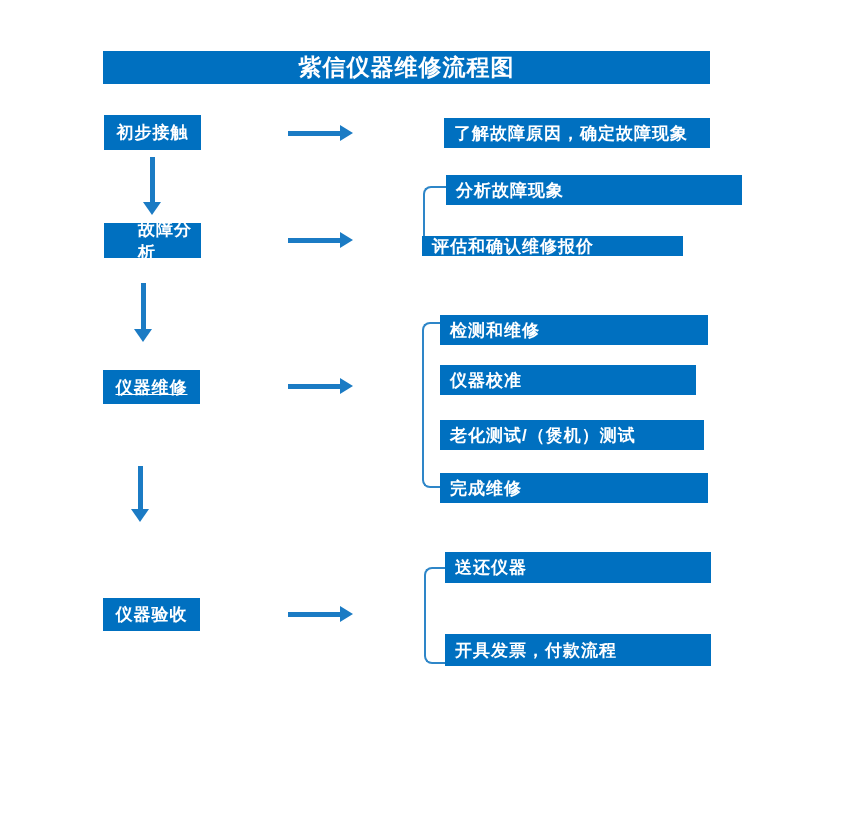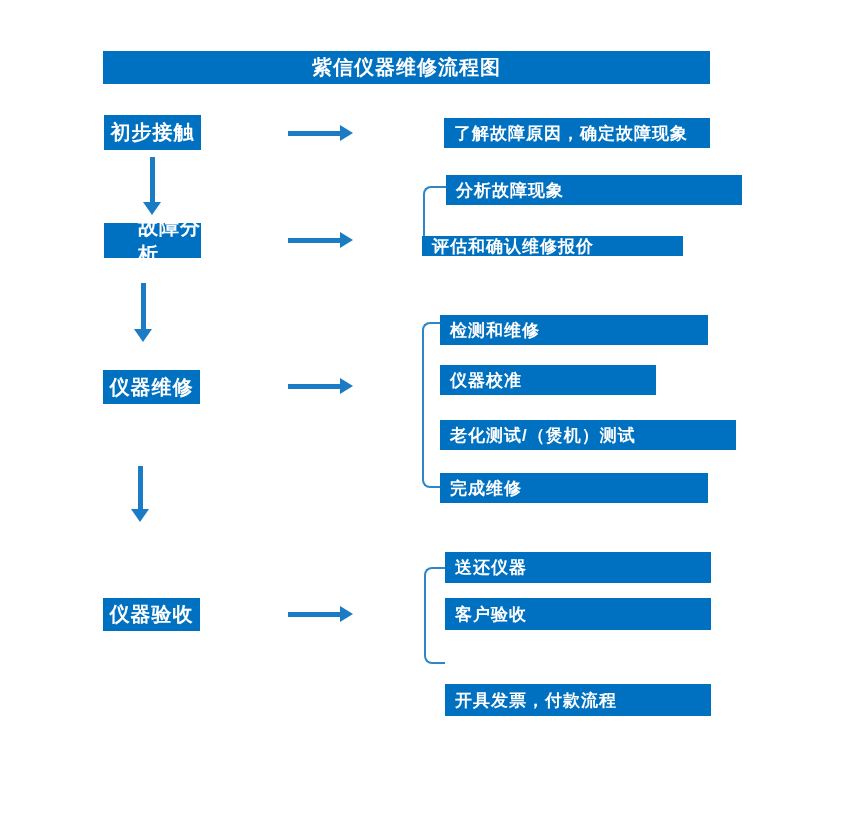--- a/index.html
+++ b/index.html
@@ -18,30 +18,30 @@
     height: 813px;
     background: var(--bg);
     overflow: hidden;
   }
   .title-bar {
     position: absolute;
     left: 103px; top: 51px;
     width: 607px; height: 33px;
     background: var(--box);
     color: var(--txt);
-    font-size: 20px; font-weight: bold;
+    font-size: 23px; font-weight: bold;
     display: flex; align-items: center; justify-content: center;
     letter-spacing: 1px;
   }
   .step {
     position: absolute;
     width: 97px; height: 35px;
     background: var(--box);
     color: var(--txt);
-    font-size: 20px; font-weight: bold;
+    font-size: 17px; font-weight: bold;
     display: flex; align-items: center; justify-content: center;
     letter-spacing: 1px;
   }
   .detail {
     position: absolute;
     background: var(--box);
     color: var(--txt);
     font-size: 17px; font-weight: bold;
     display: flex; align-items: center;
     padding-left: 10px;
@@ -83,21 +83,21 @@
 </style>
 </head>
 <body>
 
 <div class="canvas">
 
   <div class="title-bar">紫信仪器维修流程图</div>
 
   <div class="step" style="left:104px; top:115px;">初步接触</div>
   <div class="step" style="left:104px; top:223px;padding-left:34px;">故障分析</div>
-  <div class="step" style="left:103px; top:370px; height:34px;">仪器维修</div>
+  <div class="step" style="left:103px; top:370px; height:34px;text-decoration:underline;">仪器维修</div>
   <div class="step" style="left:103px; top:598px; height:33px;">仪器验收</div>
 
   <div class="varrow" style="left:143px; top:157px; height:58px;">
     <div class="vshaft"></div>
     <div class="vhead"></div>
   </div>
   <div class="varrow" style="left:134px; top:283px; height:59px;">
     <div class="vshaft"></div>
     <div class="vhead"></div>
   </div>
@@ -126,21 +126,20 @@
   <div class="bracket" style="left:423px; top:186px; width:23px; height:70px;"></div>
   <div class="bracket" style="left:422px; top:322px; width:18px; height:166px;"></div>
   <div class="bracket" style="left:424px; top:567px; width:21px; height:97px;"></div>
 
   <div class="detail" style="left:444px; top:118px; width:266px; height:30px;">了解故障原因，确定故障现象</div>
 
   <div class="detail" style="left:446px; top:175px; width:296px; height:30px;">分析故障现象</div>
   <div class="detail" style="left:422px; top:236px; width:261px; height:20px;text-align:right;">评估和确认维修报价</div>
 
   <div class="detail" style="left:440px; top:315px; width:268px; height:30px;">检测和维修</div>
-  <div class="detail" style="left:440px; top:365px; width:216px; height:30px;">仪器校准</div>
-  <div class="detail" style="left:440px; top:420px; width:296px; height:30px;">老化测试/（煲机）测试</div>
+  <div class="detail" style="left:440px; top:365px; width:256px; height:30px;">仪器校准</div>
+  <div class="detail" style="left:440px; top:420px; width:264px; height:30px;">老化测试/（煲机）测试</div>
   <div class="detail" style="left:440px; top:473px; width:268px; height:30px;">完成维修</div>
 
   <div class="detail" style="left:445px; top:552px; width:266px; height:31px;">送还仪器</div>
-  <div class="detail" style="left:445px; top:598px; width:266px; height:32px;">客户验收</div>
-  <div class="detail" style="left:445px; top:684px; width:266px; height:32px;">开具发票，付款流程</div>
+  <div class="detail" style="left:445px; top:634px; width:266px; height:32px;">开具发票，付款流程</div>
 
 </div>
 
 </body></html>

